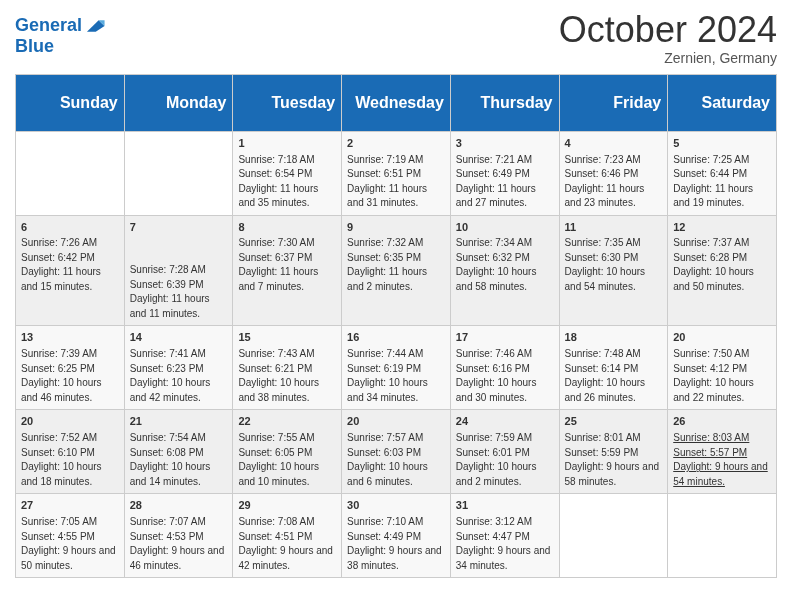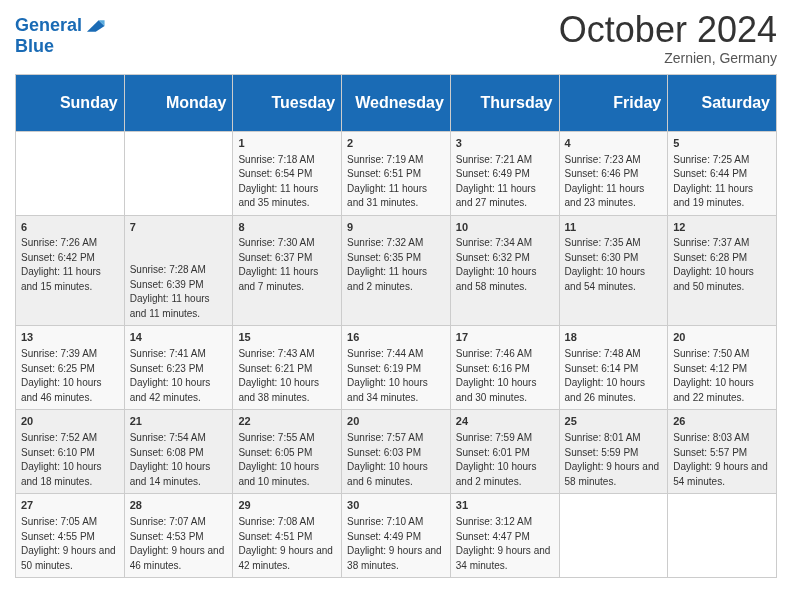--- a/index.html
+++ b/index.html
@@ -276,21 +276,21 @@
 Daylight: 10 hours and 2 minutes.</div>
         </td>
         <td>
           <span class="day-num">25</span>
           <div class="day-data" style="white-space: pre-line;">Sunrise: 8:01 AM
 Sunset: 5:59 PM
 Daylight: 9 hours and 58 minutes.</div>
         </td>
         <td>
           <span class="day-num">26</span>
-          <div class="day-data" style="white-space: pre-line;">Sunrise: 8:03 AM
+          <div class="day-data" style="white-space: pre-line; text-decoration: underline;">Sunrise: 8:03 AM
 Sunset: 5:57 PM
 Daylight: 9 hours and 54 minutes.</div>
         </td>
       </tr>
       <tr>
         <td>
           <span class="day-num">27</span>
           <div class="day-data" style="white-space: pre-line;">Sunrise: 7:05 AM
 Sunset: 4:55 PM
 Daylight: 9 hours and 50 minutes.</div>

